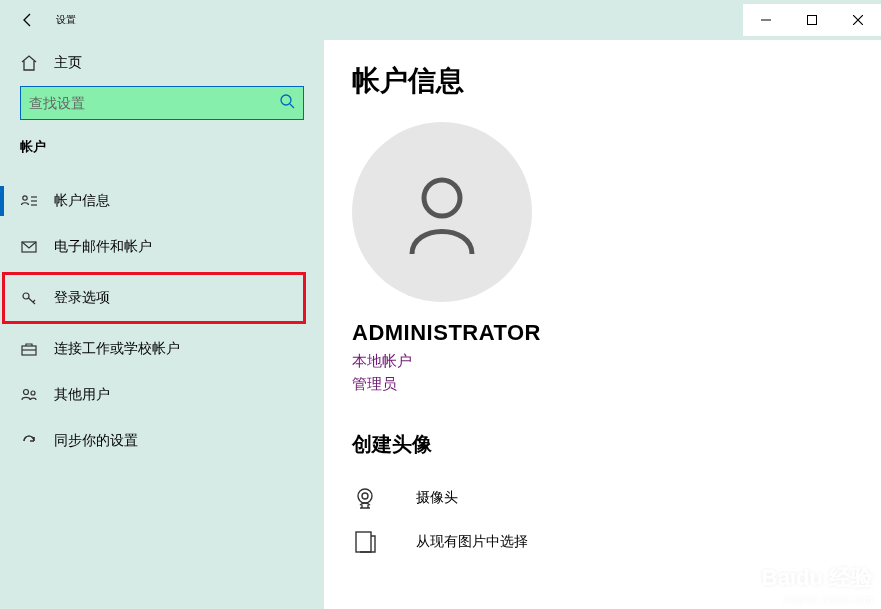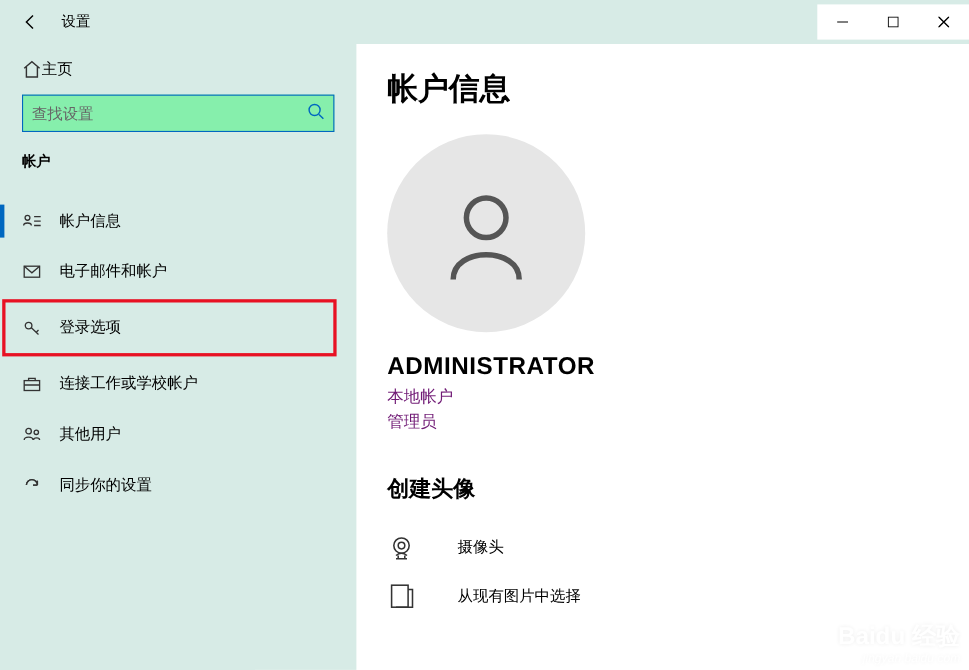--- a/index.html
+++ b/index.html
@@ -1,25 +1,25 @@
 <!DOCTYPE html>
 <html><head>
   <meta charset="utf-8">
   <style>
     * { margin: 0; padding: 0; box-sizing: border-box; font-family: "Microsoft YaHei", "Segoe UI", sans-serif; }
     body { width: 881px; height: 609px; display: flex; flex-direction: column; background: #fff; overflow: hidden; position: relative; }
     .titlebar { height: 40px; display: flex; align-items: center; background: #d7ebe6; }
     .titlebar-left { display: flex; align-items: center; padding-left: 18px; gap: 18px; }
     .back-btn { width: 20px; height: 20px; display:flex; align-items:center; justify-content:center; cursor:pointer; }
-    .title-text { font-size: 13px; color: #000; }
+    .title-text { font-size: 10px; color: #000; }
     .win-controls { margin-left: auto; display: flex; background:#fff; }
     .win-btn { width: 46px; height: 32px; display:flex; align-items:center; justify-content:center; cursor:pointer; }
     .content { flex:1; display:flex; }
     .sidebar { width: 324px; background: #d7ebe6; display:flex; flex-direction:column; padding-top:4px; }
-    .home-row { display:flex; align-items:center; padding: 10px 20px 14px 20px; cursor:pointer; }
+    .home-row { display:flex; align-items:center; gap:16px; padding: 10px 20px 14px 20px; cursor:pointer; }
     .home-row span { font-size: 14px; }
     .search-wrap { margin: 0 20px 18px 20px; }
     .search-box { border: 1px solid #0067c0; height: 34px; display:flex; align-items:center; padding: 0 8px; background:#86efac; }
     .search-box input { flex:1; border:none; outline:none; background:transparent; font-size:14px; color:#555; }
     .search-box input::placeholder { color:#666; }
     .section-label { font-size: 13px; font-weight: 600; padding: 0 20px 12px 20px; }
     .nav { display:flex; flex-direction:column; margin-top:10px; }
     .nav-item { display:flex; align-items:center; gap:16px; height:46px; padding-left:20px; cursor:pointer; position:relative; font-size:14px; }
     .nav-item.selected::before { content:""; position:absolute; left:0; top:8px; bottom:8px; width:4px; background:#0067c0; }
     .nav-item.highlighted { outline: 3px solid #e81123; outline-offset:-3px; margin:2px 18px 2px 2px; height:52px; padding-left:18px; }

